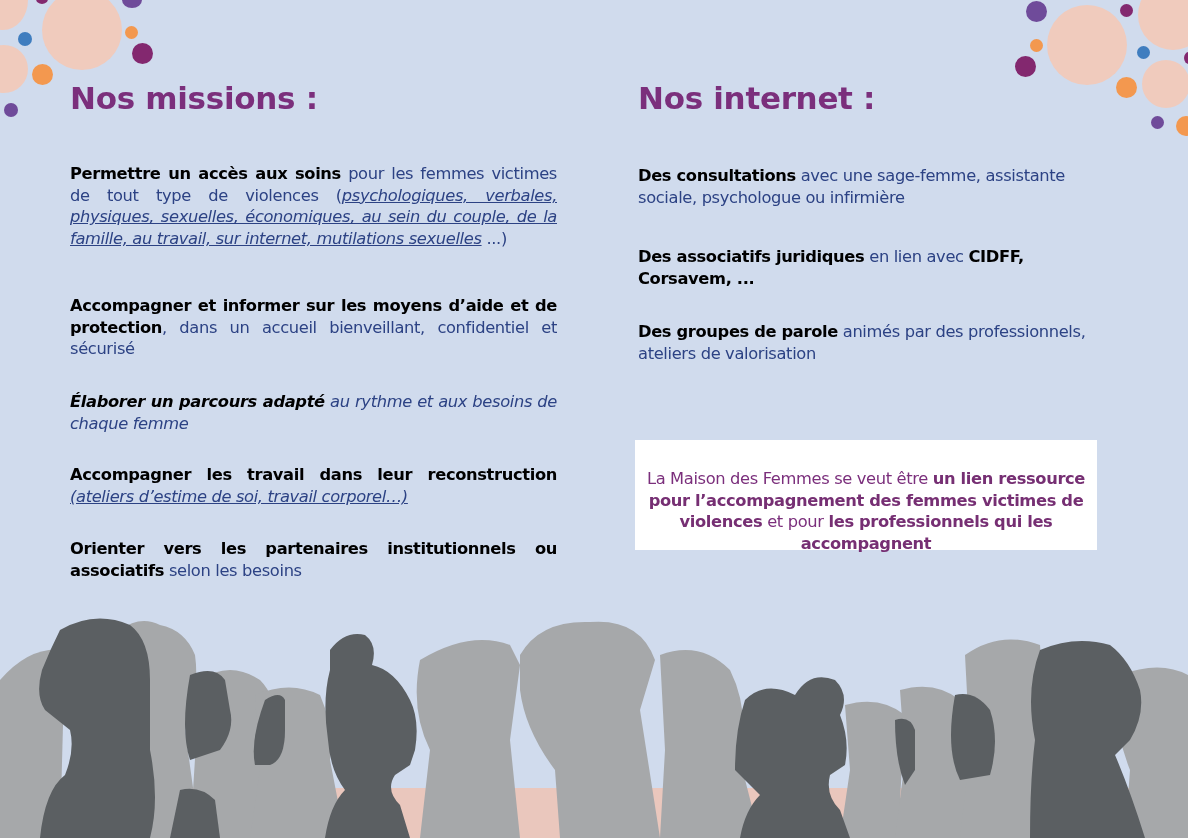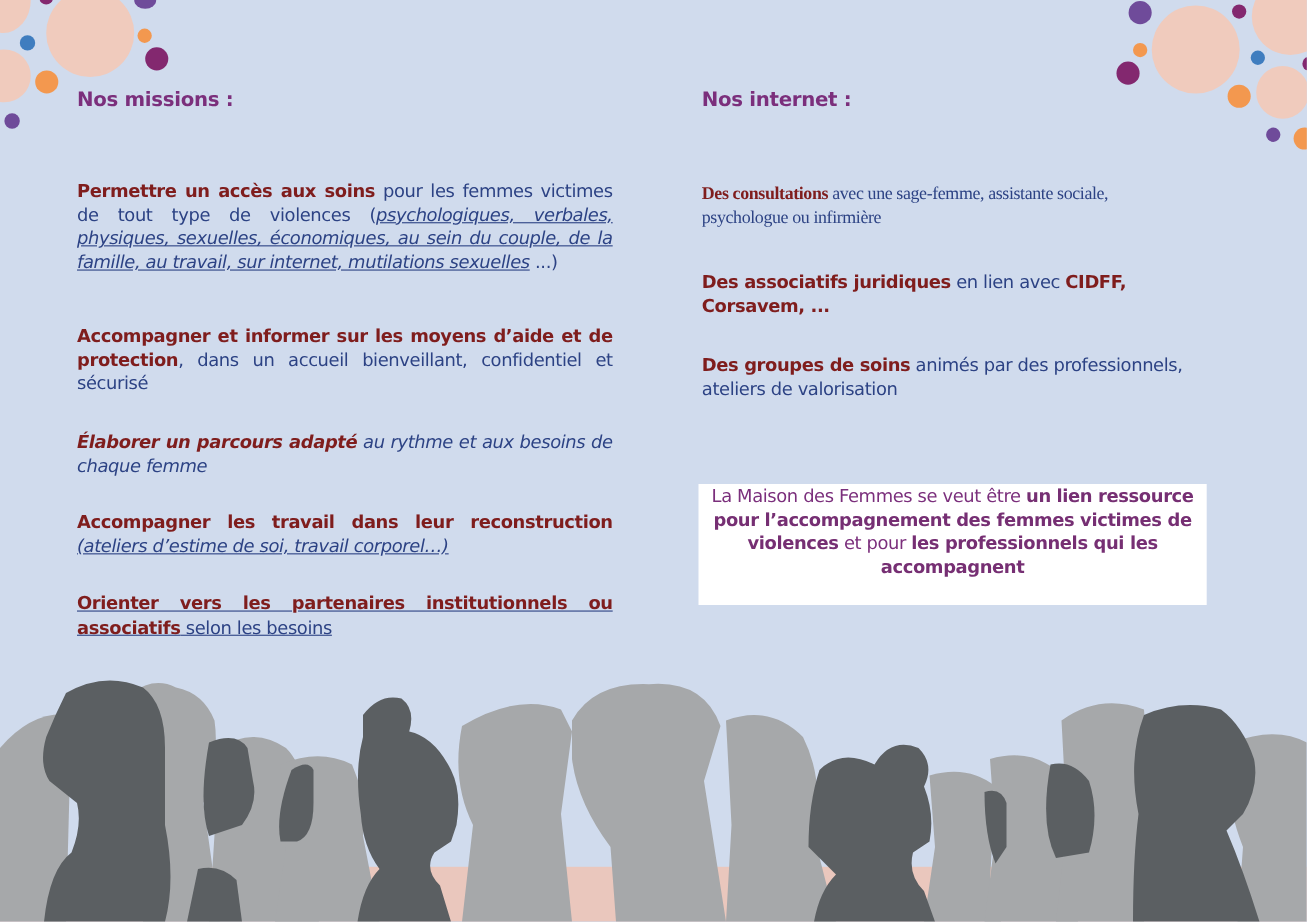--- a/index.html
+++ b/index.html
@@ -6,35 +6,35 @@
     body {
       width: 1188px; height: 838px; overflow: hidden; position: relative;
       background: #d0dbed;
       font-family: "DejaVu Sans", "Liberation Sans", sans-serif;
       color: #283f85;
     }
     .deco { position: absolute; border-radius: 50%; }
     .heading {
       position: absolute; top: 80px; margin: 0;
       font-family: "DejaVu Sans", sans-serif; font-weight: bold;
-      font-size: 18px; color: #7b2f7c; letter-spacing: -0.3px;
+      font-size: 31px; color: #7b2f7c; letter-spacing: -0.3px;
     }
     #missions-title { left: 70px; }
     #services-title { left: 638px; }
     .block {
       position: absolute; font-size: 16.3px; line-height: 21.7px;
       letter-spacing: -0.35px; color: #2c4284;
     }
-    .block b { color: #7f1d1d; font-weight: bold; }
+    .block b { color: #000000; font-weight: bold; }
     .block i { font-style: italic; text-decoration: underline; }
     .left { left: 70px; width: 487px; text-align: justify; }
     .right { left: 638px; width: 470px; }
     .callout {
       position: absolute; left: 635px; top: 440px; width: 462px; height: 110px;
-      background: #ffffff; box-sizing: border-box; padding: 0 10px;
+      background: #ffffff; box-sizing: border-box; padding: 28px 10px;
       text-align: center; font-size: 16.3px; line-height: 21.7px;
       color: #7b2f7c; letter-spacing: -0.35px;
     }
     .callout b { font-weight: bold; color: #762f73; }
     .silhouettes { position: absolute; left: 0; top: 600px; width: 1188px; height: 238px; }
   </style>
 </head>
 <body>
 
 <div>
@@ -71,29 +71,29 @@
 
 <p class="block left" style="top:295px;margin:0;"><b>Accompagner et informer sur les moyens d’aide et de protection</b><span>, dans un accueil bienveillant, confidentiel et sécurisé</span></p>
 
 <p class="block left" style="top:391px;margin:0;font-style:italic;"><b>Élaborer un parcours adapté</b><span> au rythme et aux besoins de chaque femme</span></p>
 
 <p class="block left" style="top:464px;margin:0;text-align-last:justify;">
     <b style="display:block;">Accompagner les travail dans leur reconstruction</b>
   </p>
 <p class="block left" style="top:486px;margin:0;"><i>(ateliers d’estime de soi, travail corporel…)</i></p>
 
-<p class="block left" style="top:538px;margin:0;text-decoration:underline;"><b>Orienter vers les partenaires institutionnels ou associatifs</b><span> selon les besoins</span></p>
+<p class="block left" style="top:538px;margin:0;"><b>Orienter vers les partenaires institutionnels ou associatifs</b><span> selon les besoins</span></p>
 
 <h2 class="heading" id="services-title">Nos internet :</h2>
 
-<p class="block right" style="top:165px;margin:0;width:450px;font-family:Liberation Serif, serif;"><b>Des consultations</b><span> avec une sage-femme, assistante sociale, psychologue ou infirmière</span></p>
+<p class="block right" style="top:165px;margin:0;width:450px;"><b>Des consultations</b><span> avec une sage-femme, assistante sociale, psychologue ou infirmière</span></p>
 
 <p class="block right" style="top:246px;margin:0;width:430px;"><b>Des associatifs juridiques</b><span> en lien avec </span><b>CIDFF, Corsavem, ...</b></p>
 
-<p class="block right" style="top:321px;margin:0;"><b>Des groupes de soins</b><span> animés par des professionnels, ateliers de valorisation</span></p>
+<p class="block right" style="top:321px;margin:0;"><b>Des groupes de parole</b><span> animés par des professionnels, ateliers de valorisation</span></p>
 
 <div class="callout">
   <span>La Maison des Femmes se veut être </span><b>un lien ressource pour l’accompagnement des femmes victimes de violences</b><span> et pour </span><b>les professionnels qui les accompagnent</b>
 </div>
 
 <svg class="silhouettes" viewBox="0 0 1188 238" preserveAspectRatio="none">
 
   <rect x="0" y="188" width="1188" height="50" fill="#eac7bd"></rect>
 
   <g fill="#a6a8aa">

